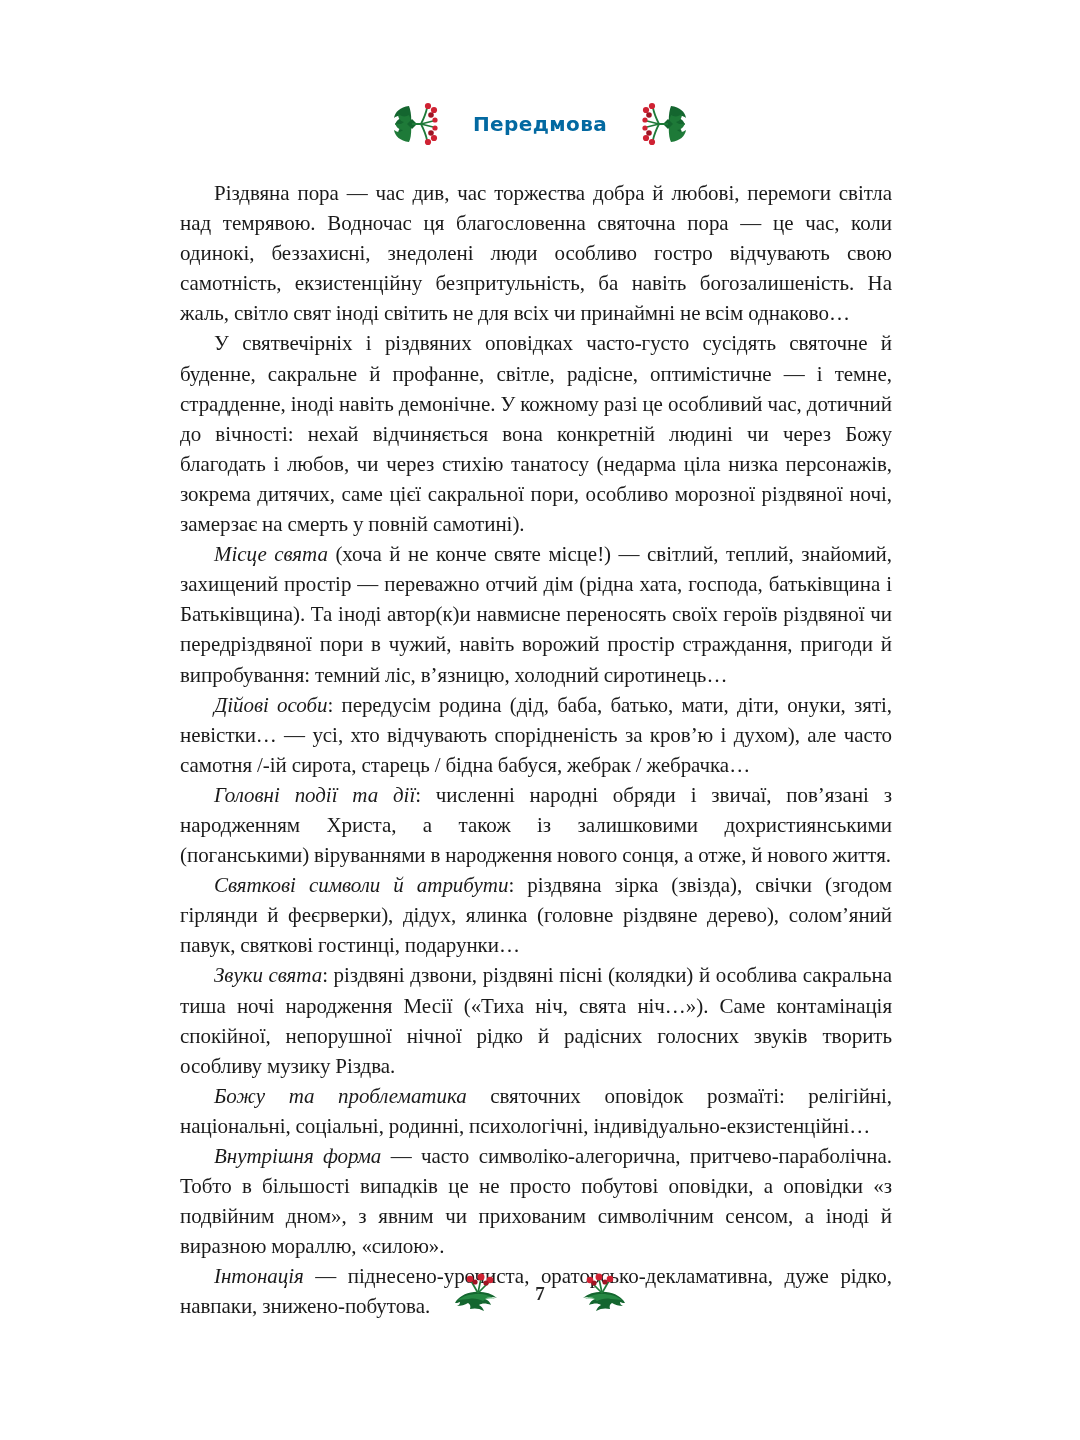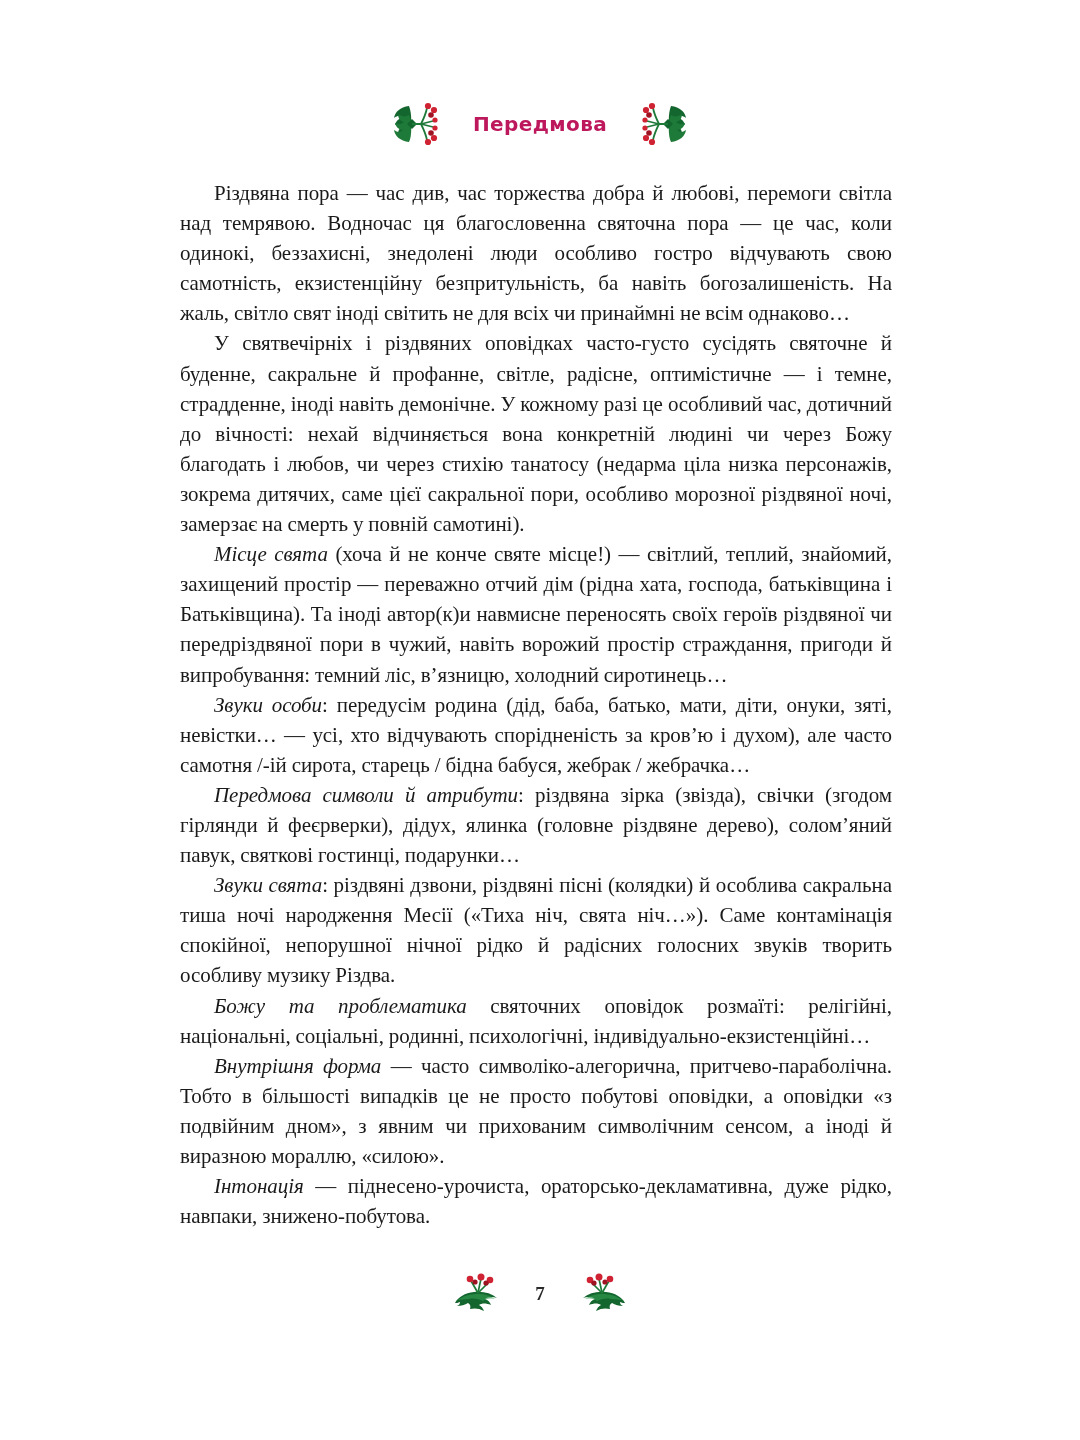--- a/index.html
+++ b/index.html
@@ -34,21 +34,21 @@
     display: flex;
     align-items: center;
     justify-content: center;
     gap: 34px;
   }
   .header-title {
     font-family: "DejaVu Sans", "Liberation Sans", sans-serif;
     font-size: 20px;
     font-weight: 700;
     letter-spacing: 0.4px;
-    color: #be185d;
+    color: #0369a1;
     line-height: 1;
     white-space: nowrap;
   }
   .ornament-head {
     width: 52px;
     height: 56px;
     display: block;
     flex: 0 0 auto;
   }
   .ornament-head.right {
@@ -162,24 +162,25 @@
 
   <div class="content">
 
     <p class="para"><span class="lead"></span><span>Різдвяна пора — час див, час торжества добра й любові, перемоги світла над темрявою. Водночас ця благословенна святочна пора — це час, коли одинокі, беззахисні, знедолені люди особливо гостро відчувають свою самотність, екзистенційну безпритульність, ба навіть богозалишеність. На жаль, світло свят іноді світить не для всіх чи принаймні не всім однаково…</span></p>
 
     <p class="para"><span class="lead"></span><span>У святвечірніх і різдвяних оповідках часто-густо сусідять святочне й буденне, сакральне й профанне, світле, радісне, оптимістичне — і темне, страдденне, іноді навіть демонічне. У кожному разі це особливий час, дотичний до вічності: нехай відчиняється вона конкретній людині чи через Божу благодать і любов, чи через стихію танатосу (недарма ціла низка персонажів, зокрема дитячих, саме цієї сакральної пори, особливо морозної різдвяної ночі, замерзає на смерть у повній самотині).</span></p>
 
     <p class="para"><span class="lead">Місце свята</span><span> (хоча й не конче святе місце!) — світлий, теплий, знайомий, захищений простір — переважно отчий дім (рідна хата, господа, батьківщина і Батьківщина). Та іноді автор(к)и навмисне переносять своїх героїв різдвяної чи передріздвяної пори в чужий, навіть ворожий простір страждання, пригоди й випробування: темний ліс, в’язницю, холодний сиротинець…</span></p>
 
 
-    <p class="para"><span class="lead">Звуки особи</span><span>: передусім родина (дід, баба, батько, мати, діти, онуки, зяті, невістки… — усі, хто відчувають спорідненість за кров’ю і духом), але часто самотня /-ій сирота, старець / бідна бабуся, жебрак / жебрачка…</span></p>
-
-
-    <p class="para"><span class="lead">Передмова символи й атрибути</span><span>: різдвяна зірка (звізда), свічки (згодом гірлянди й феєрверки), дідух, ялинка (головне різдвяне дерево), солом’яний павук, святкові гостинці, подарунки…</span></p>
+    <p class="para"><span class="lead">Дійові особи</span><span>: передусім родина (дід, баба, батько, мати, діти, онуки, зяті, невістки… — усі, хто відчувають спорідненість за кров’ю і духом), але часто самотня /-ій сирота, старець / бідна бабуся, жебрак / жебрачка…</span></p>
+
+    <p class="para"><span class="lead">Головні події та дії</span><span>: численні народні обряди і звичаї, пов’язані з народженням Христа, а також із залишковими дохристиянськими (поганськими) віруваннями в народження нового сонця, а отже, й нового життя.</span></p>
+
+    <p class="para"><span class="lead">Святкові символи й атрибути</span><span>: різдвяна зірка (звізда), свічки (згодом гірлянди й феєрверки), дідух, ялинка (головне різдвяне дерево), солом’яний павук, святкові гостинці, подарунки…</span></p>
 
     <p class="para"><span class="lead">Звуки свята</span><span>: різдвяні дзвони, різдвяні пісні (колядки) й особлива сакральна тиша ночі народження Месії («Тиха ніч, свята ніч…»). Саме контамінація спокійної, непорушної нічної рідко й радісних голосних звуків творить особливу музику Різдва.</span></p>
 
     <p class="para"><span class="lead">Божу та проблематика</span><span> святочних оповідок розмаїті: релігійні, національні, соціальні, родинні, психологічні, індивідуально-екзистенційні…</span></p>
 
     <p class="para"><span class="lead">Внутрішня форма</span><span> — часто символіко-алегорична, притчево-параболічна. Тобто в більшості випадків це не просто побутові оповідки, а оповідки «з подвійним дном», з явним чи прихованим символічним сенсом, а іноді й виразною мораллю, «силою».</span></p>
 
     <p class="para"><span class="lead">Інтонація</span><span> — піднесено-урочиста, ораторсько-декламативна, дуже рідко, навпаки, знижено-побутова.</span></p>
 
   </div>

